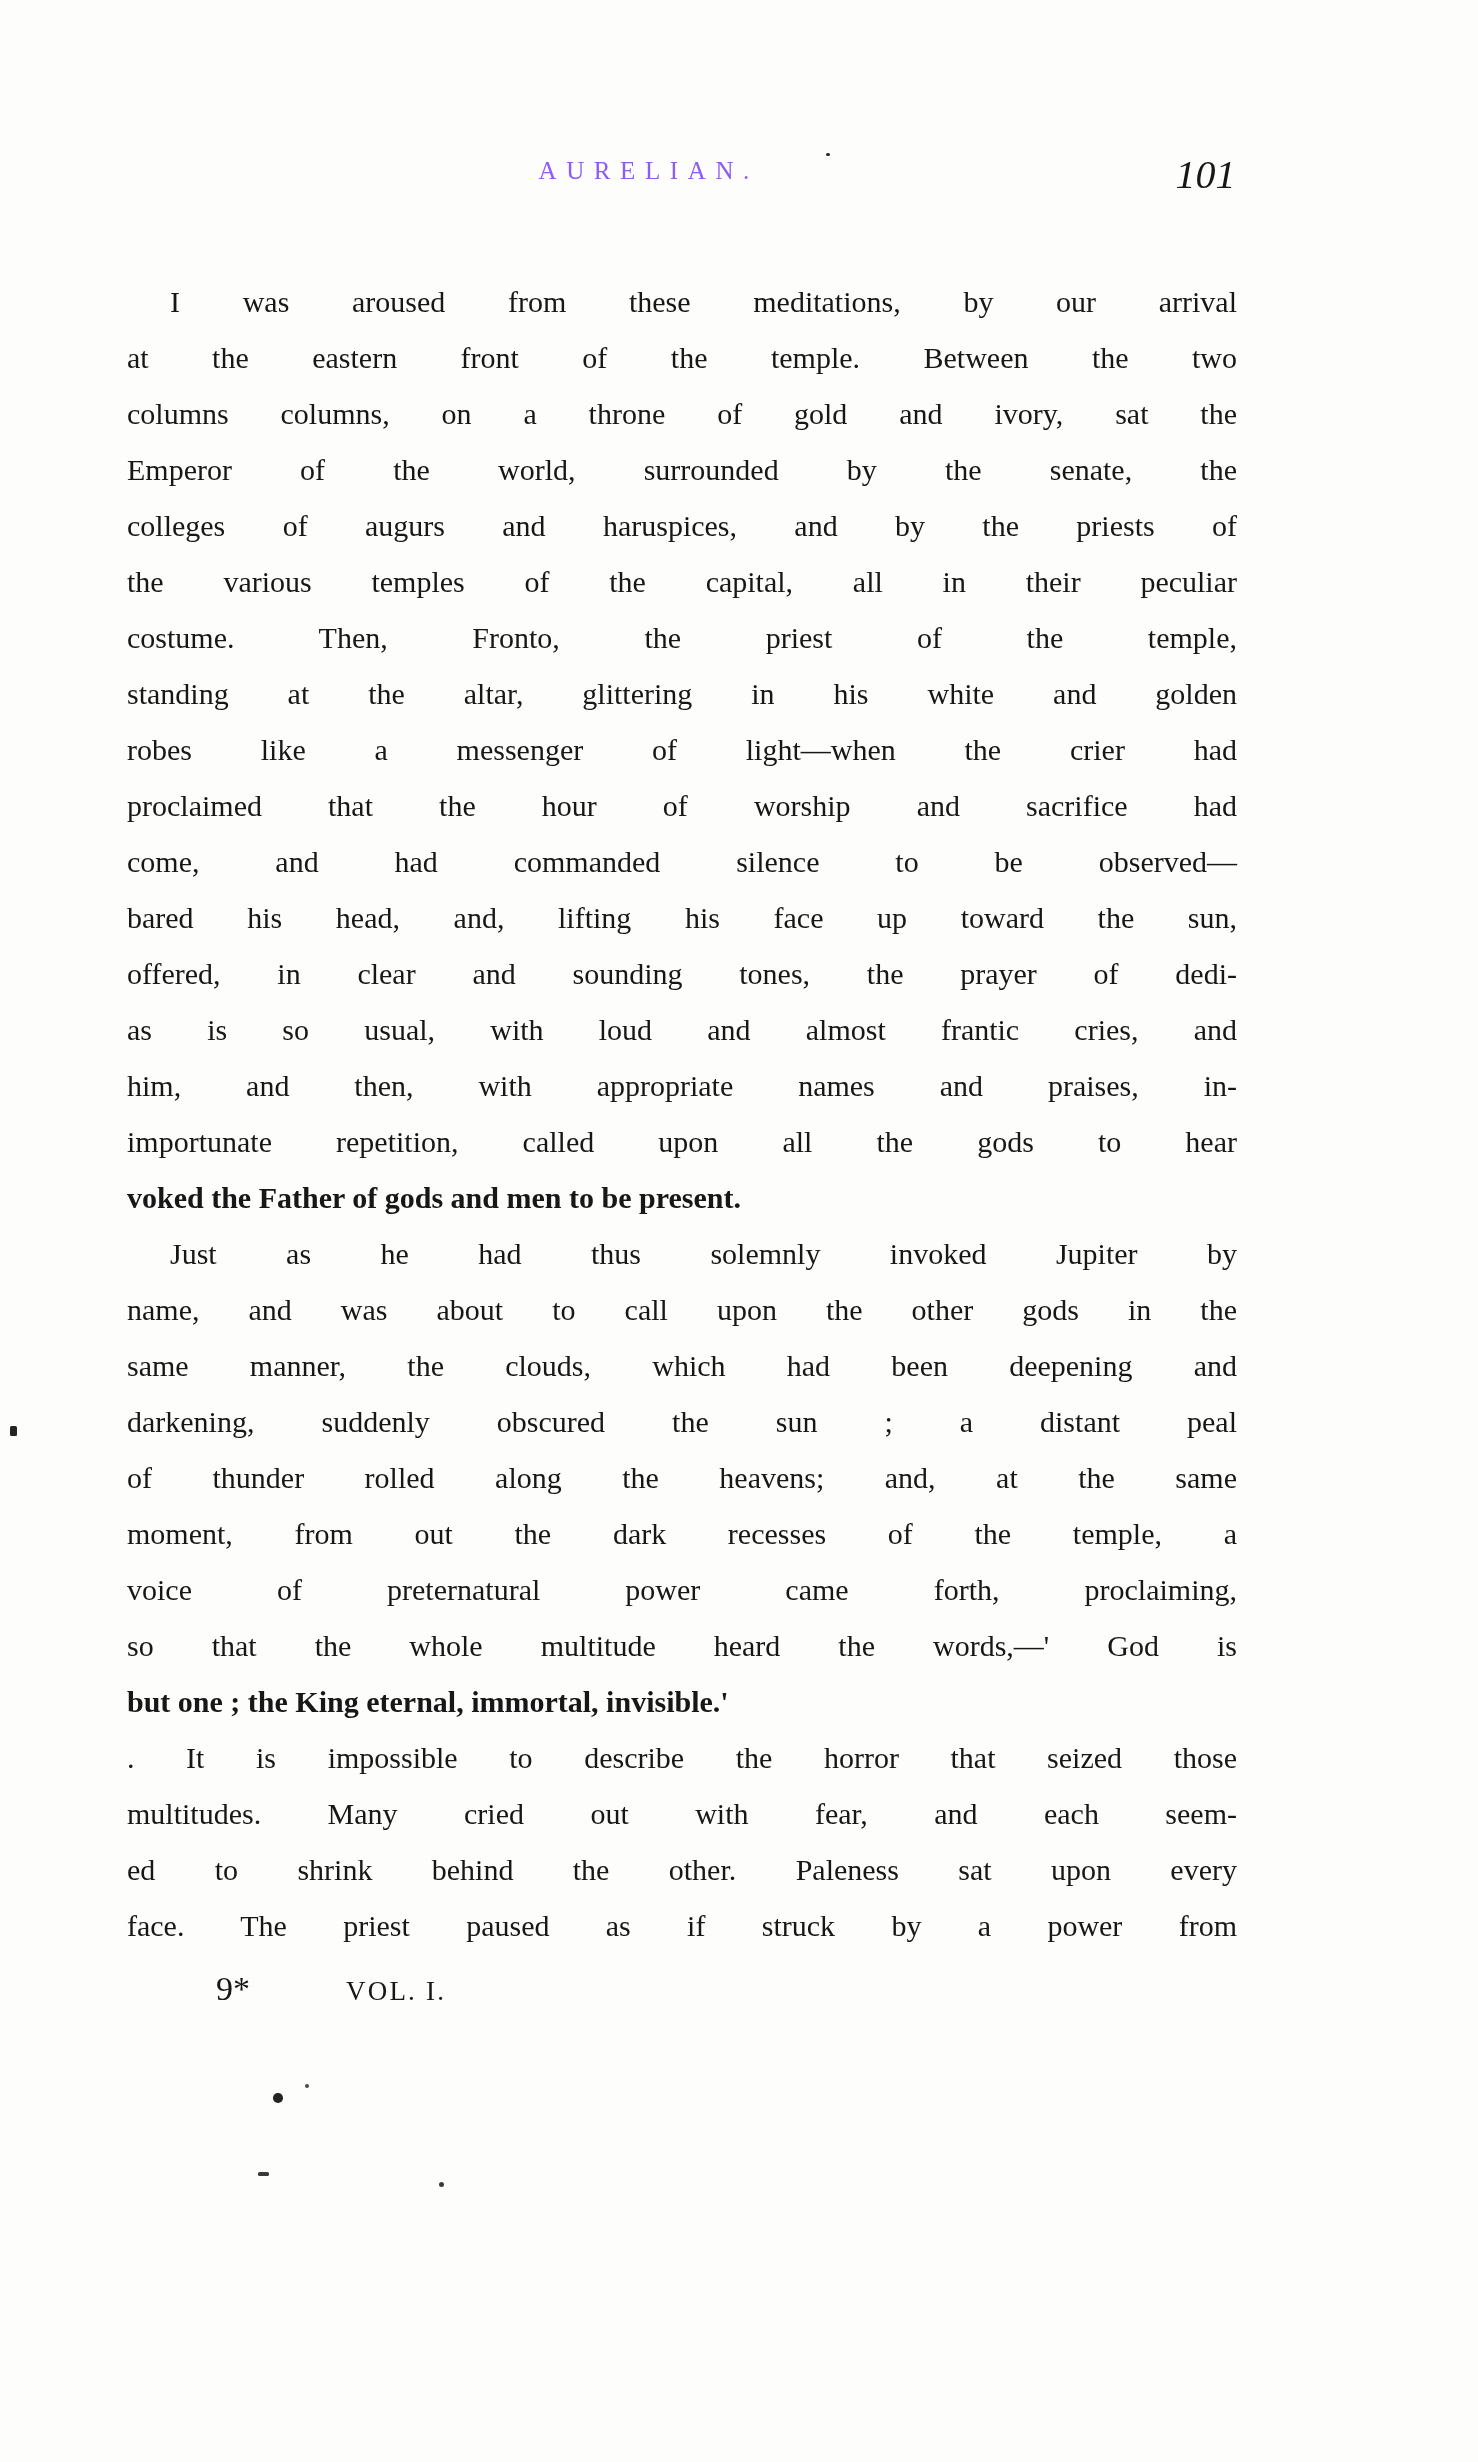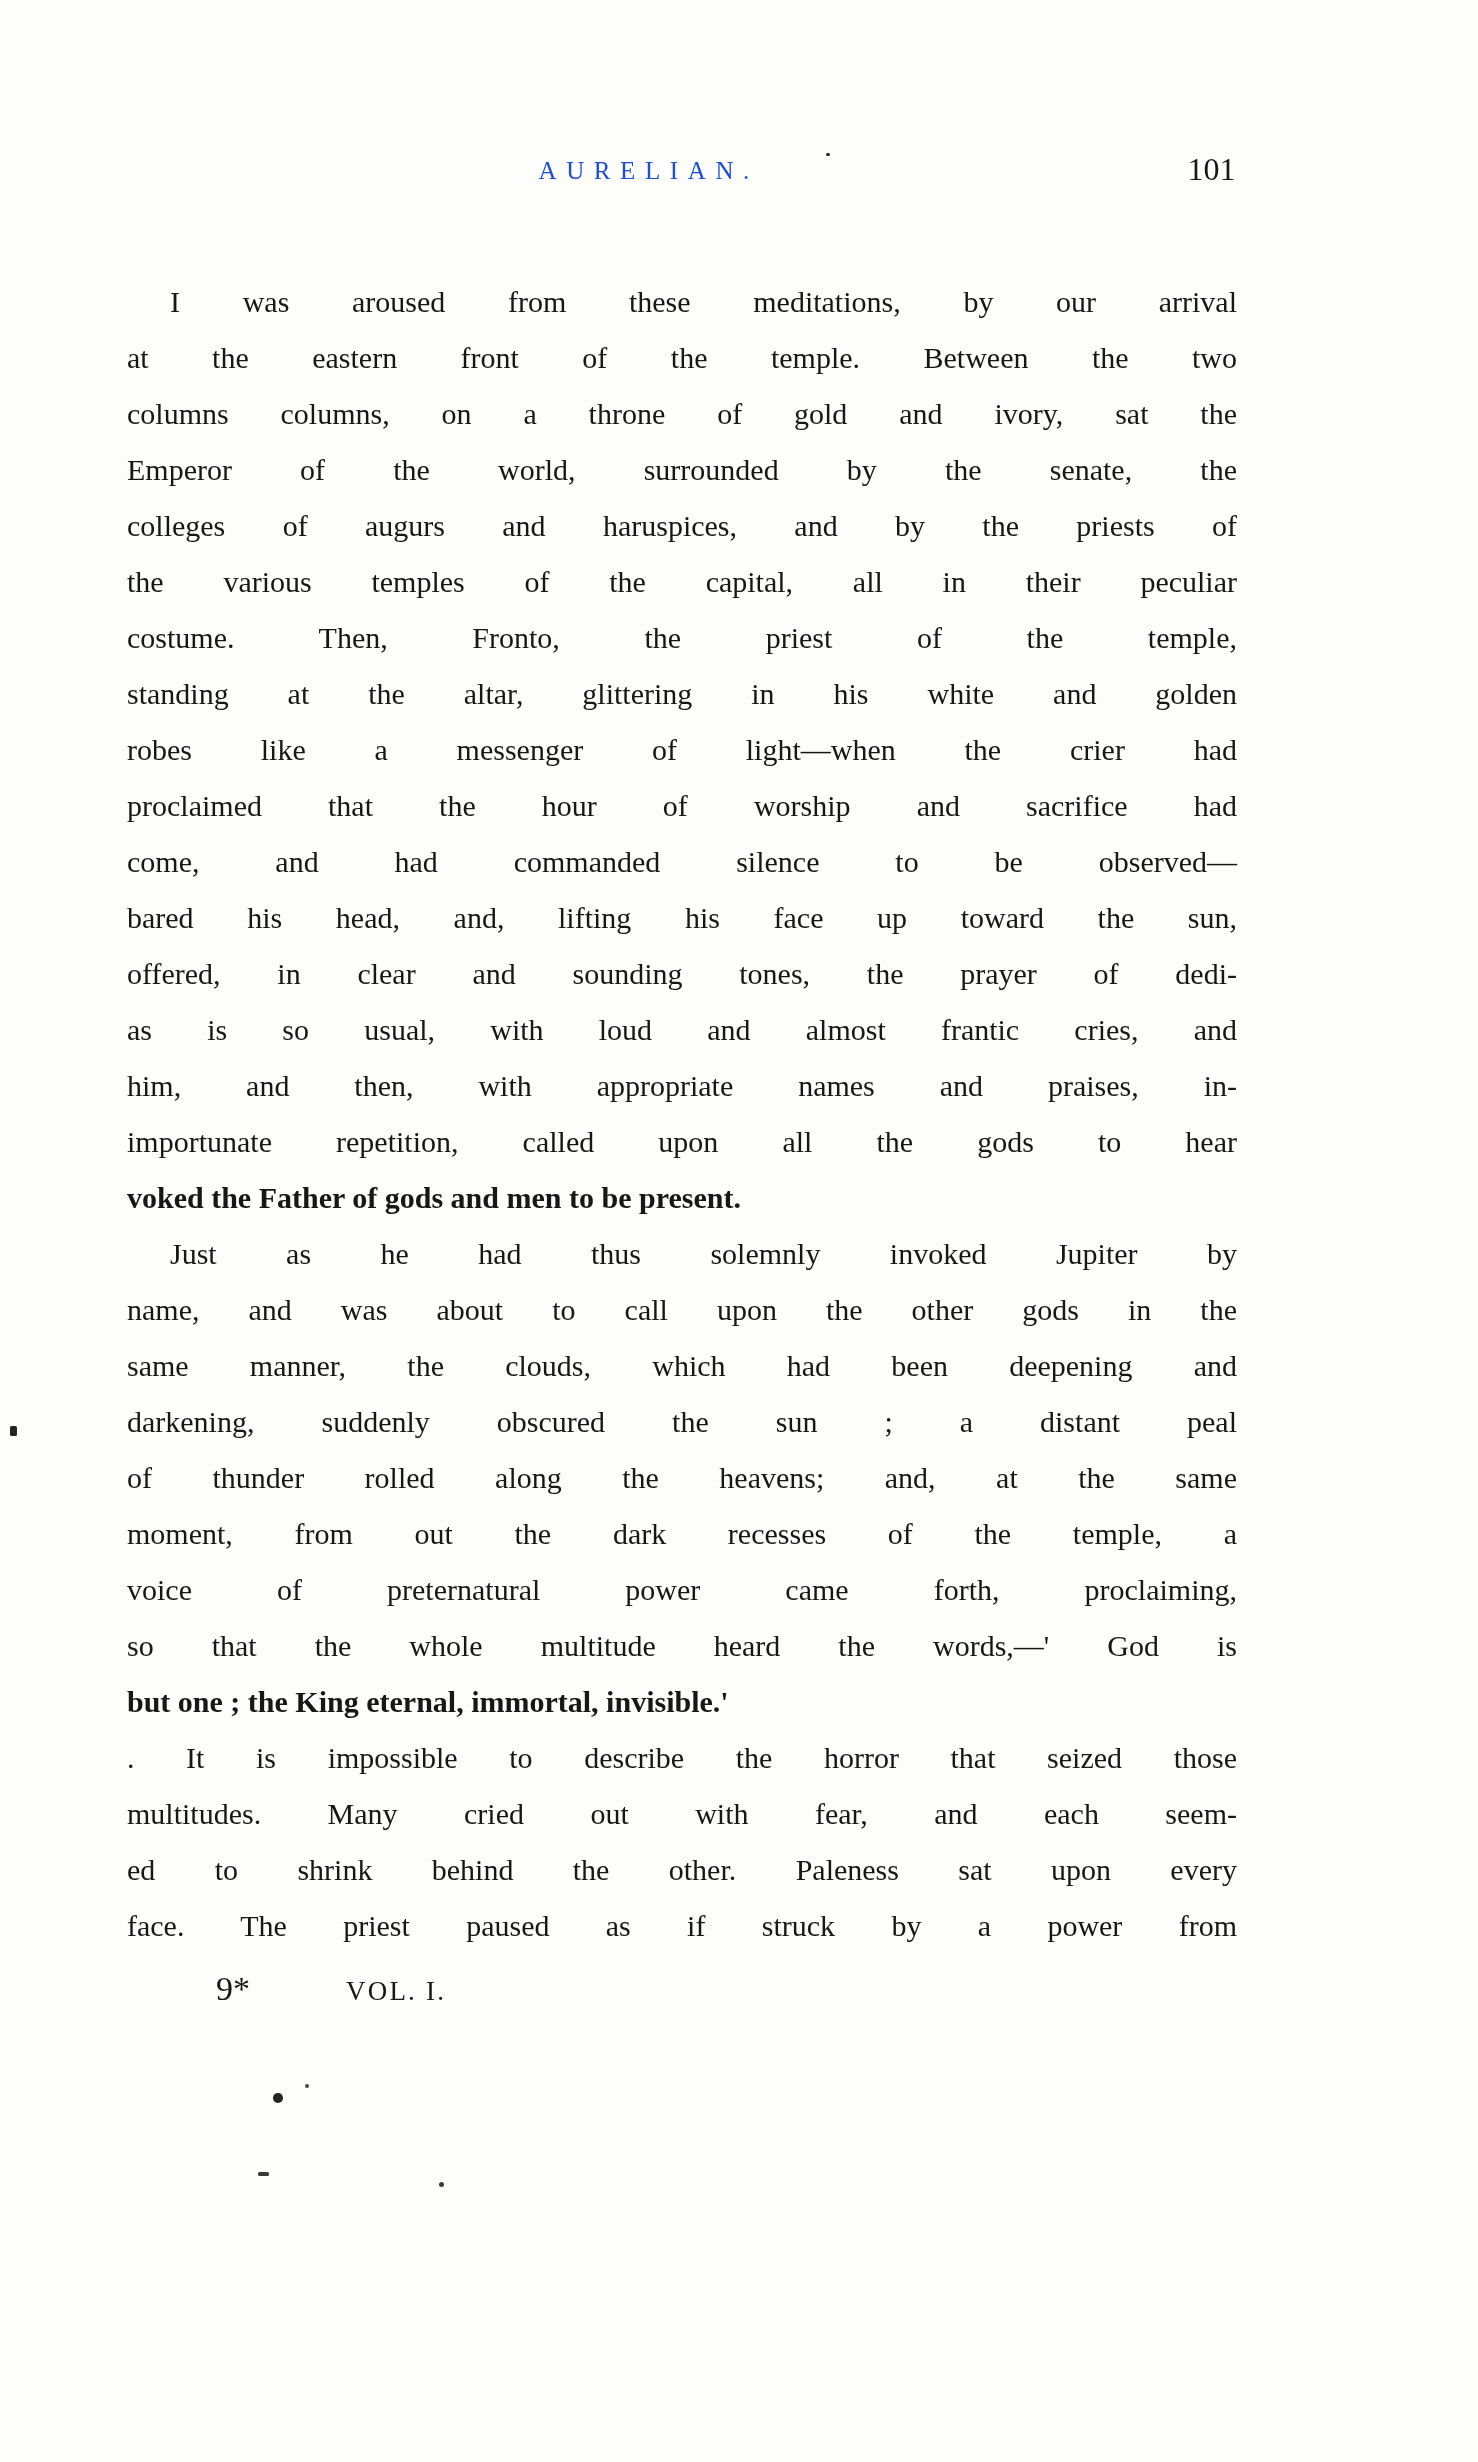--- a/index.html
+++ b/index.html
@@ -26,37 +26,38 @@
   .header-row {
     position: relative;
     height: 46px;
   }
   .running-title {
     position: absolute;
     left: 47%;
     transform: translateX(-50%);
     font-size: 25px;
     letter-spacing: 9.6px;
-    color: #1d4ed8;
+    color: #8b5cf6;
     white-space: nowrap;
   }
   .header-dot {
     position: absolute;
     left: 63%;
     top: -4.4px;
     width: 3.7px;
     height: 3.7px;
     border-radius: 50%;
     background: #2a2a2a;
   }
   .page-number {
     position: absolute;
     right: 1.5px;
     top: -6px;
-    font-size: 32px;
+    font-size: 40px;
+    font-style: italic;
   }
   .body-text {
     margin-top: 71px;
     font-size: 30px;
     line-height: 56px;
   }
   .paragraph { margin: 0; }
   .line {
     text-align: justify;
     text-align-last: justify;

